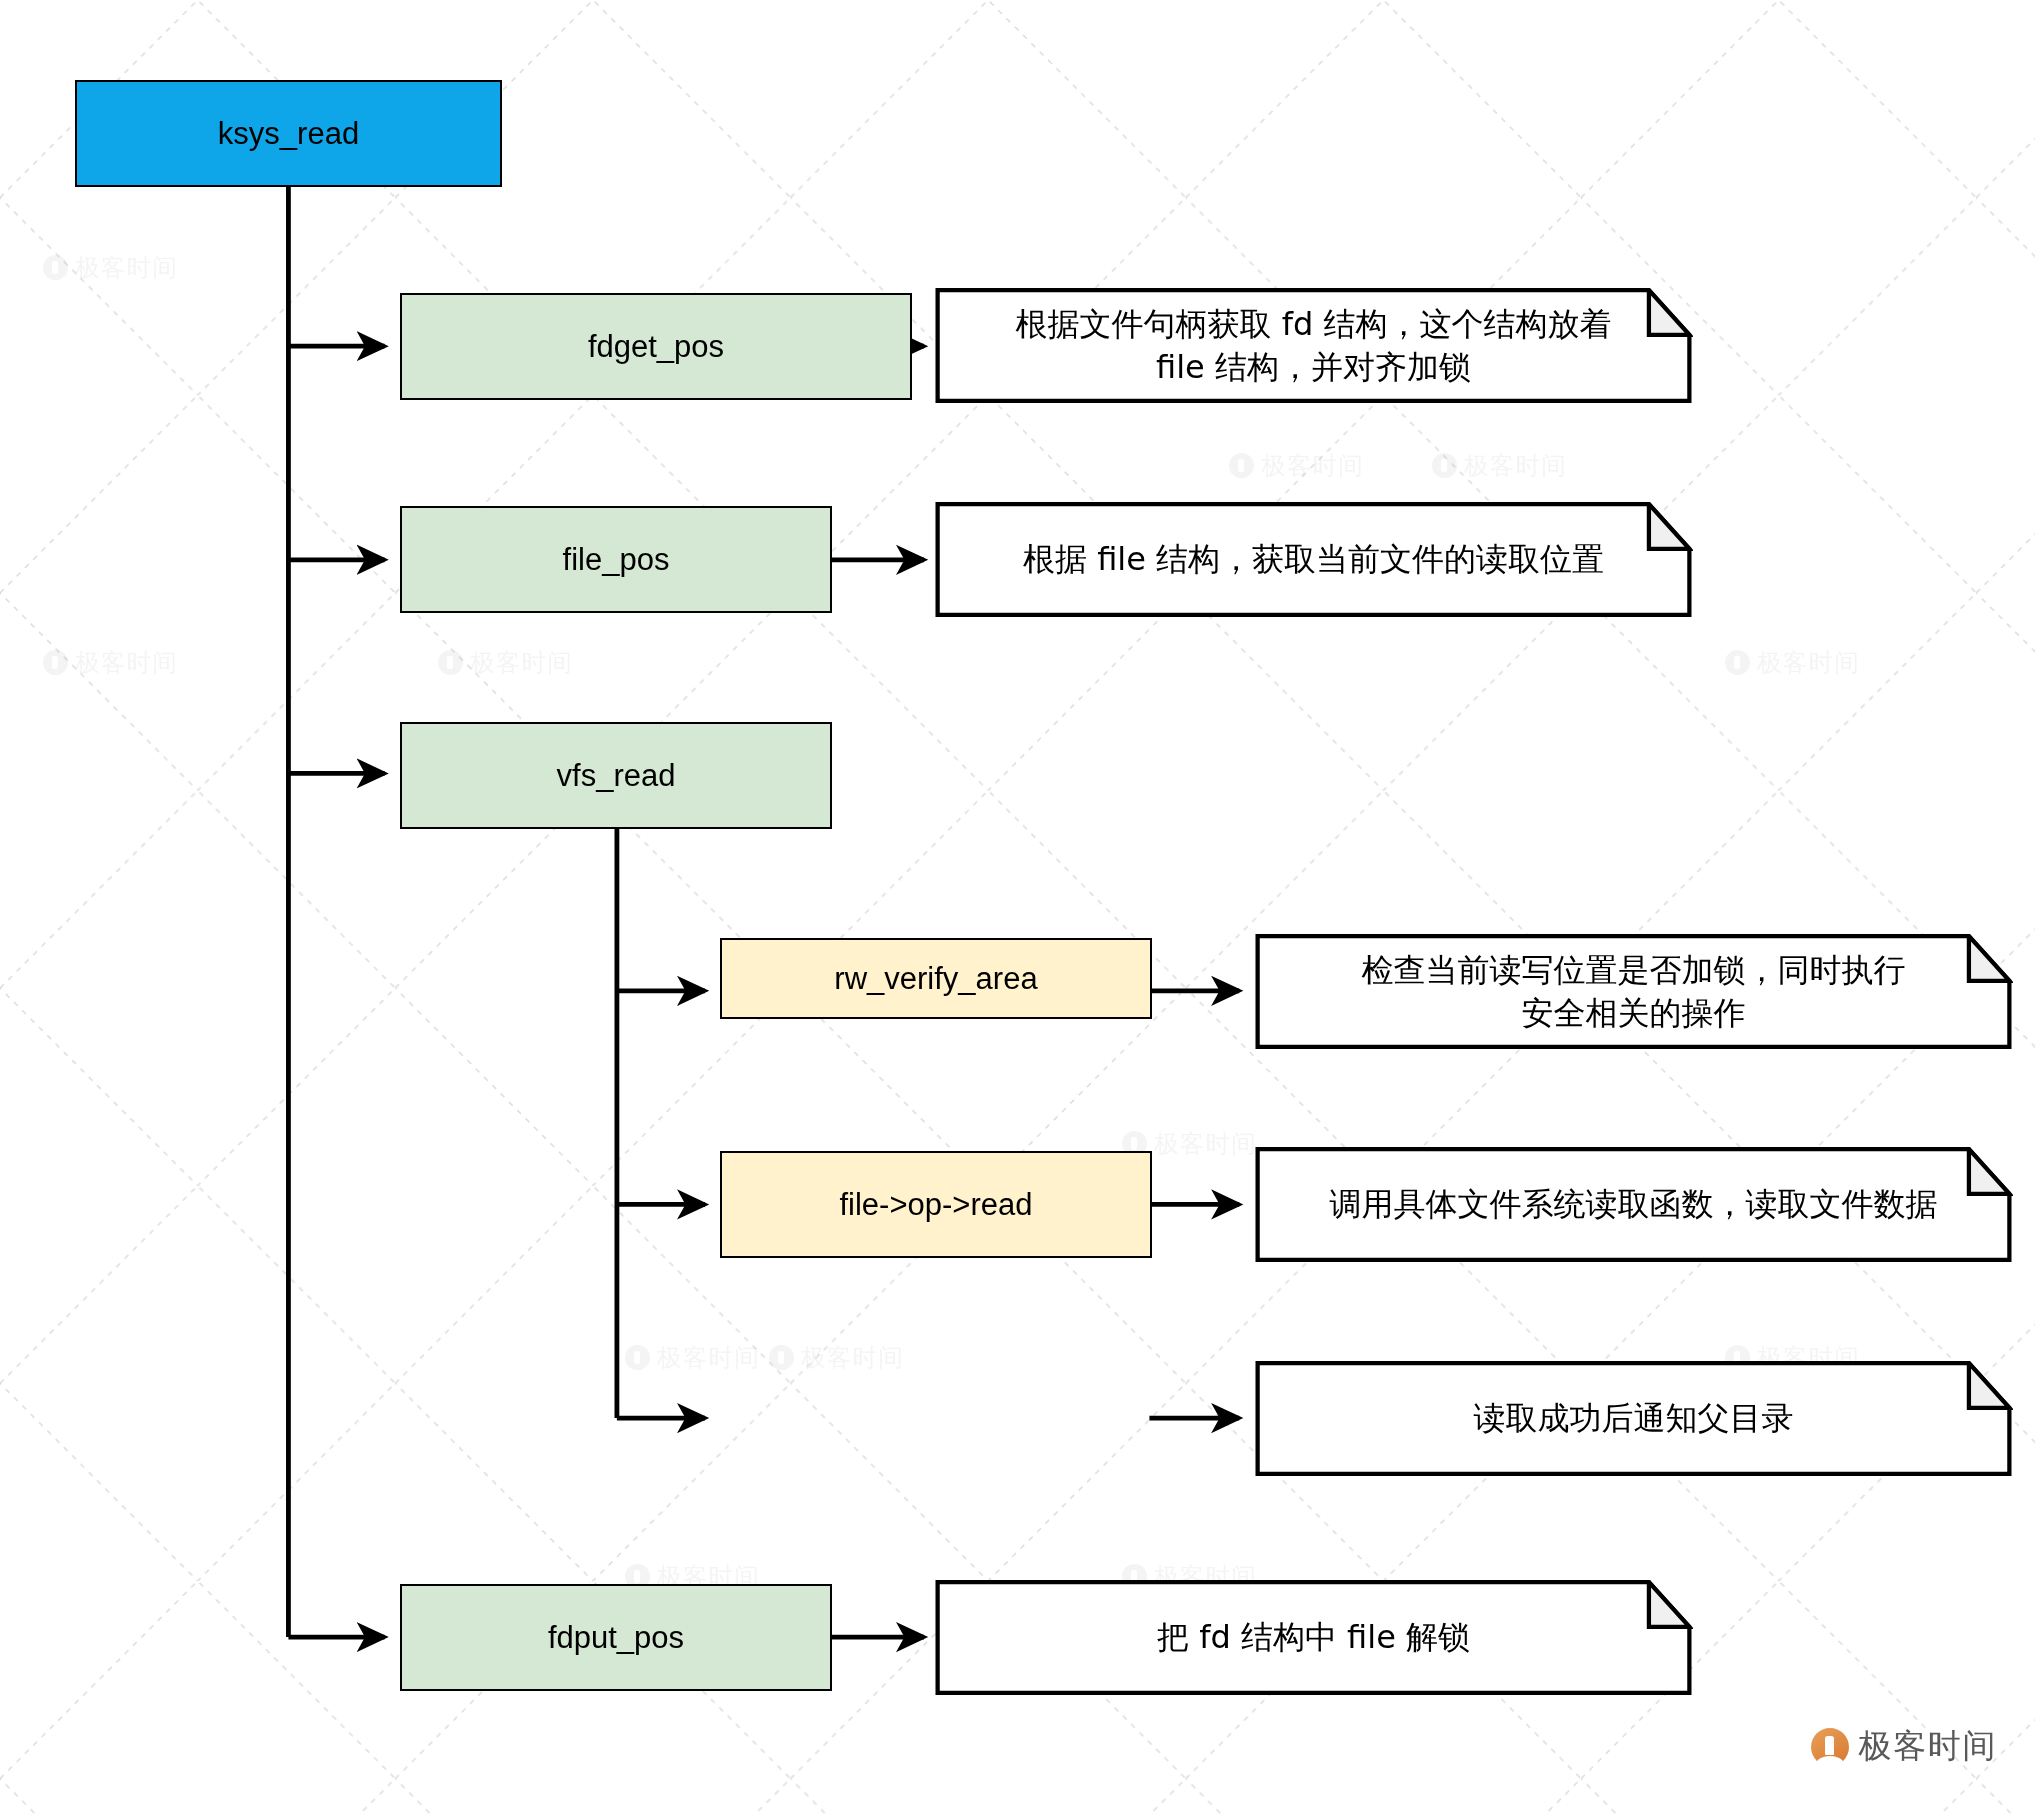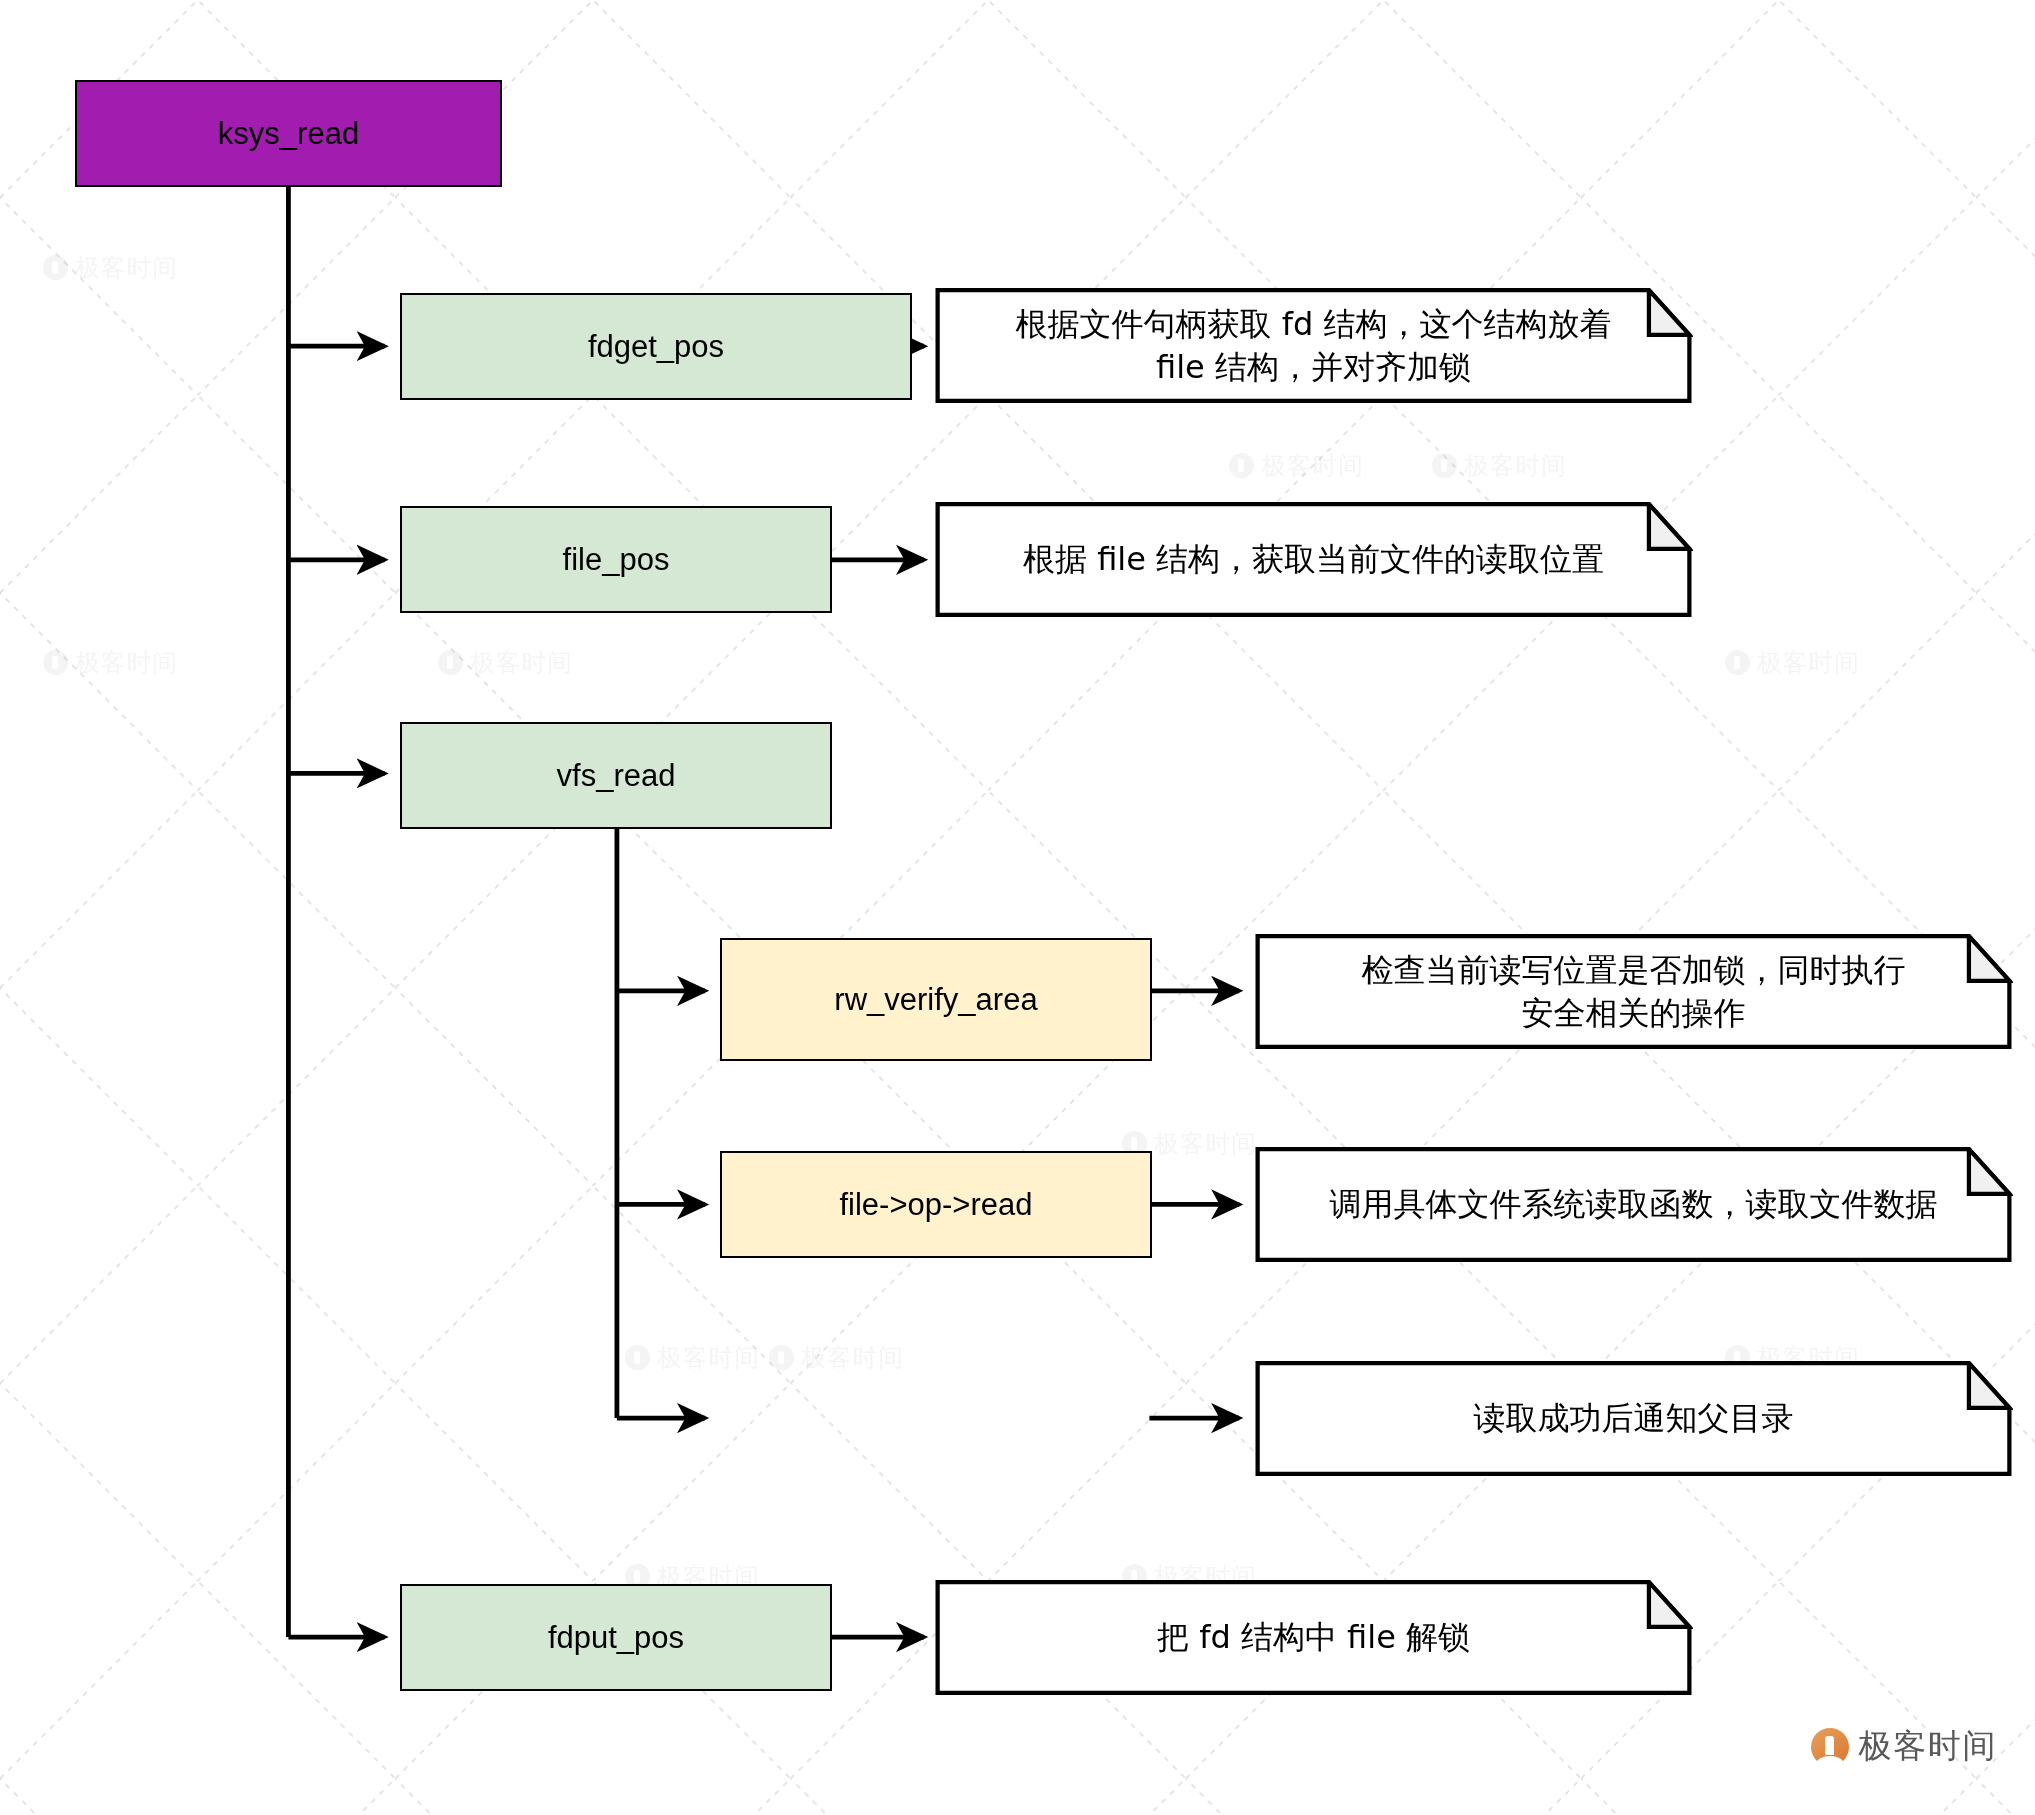--- a/index.html
+++ b/index.html
@@ -74,21 +74,21 @@
     justify-content: center;
     text-align: center;
     z-index: 2;
   }
   .node-label {
     font-size: 31px;
     color: #000000;
     line-height: 1.2;
     font-family: "Liberation Sans", "DejaVu Sans", sans-serif;
   }
-  .node.blue   { background: #a21caf; }
+  .node.blue   { background: #0ea5e9; }
   .node.green  { background: #d5e8d4; }
   .node.orange { background: #fff2cc; }
 
   
   .note {
     position: absolute;
     z-index: 2;
   }
   .note svg { display: block; }
   .note-text {
@@ -255,21 +255,21 @@
   </div>
 
   <div class="node green" style="left:400px; top:506px; width:432px; height:107px;justify-content:center;">
     <span class="node-label">file_pos</span>
   </div>
 
   <div class="node green" style="left:400px; top:722px; width:432px; height:107px;">
     <span class="node-label">vfs_read</span>
   </div>
 
-  <div class="node orange" style="left:720px; top:938px; width:432px; height:123px;">
+  <div class="node orange" style="left:720px; top:938px; width:432px; height:81px;">
     <span class="node-label">rw_verify_area</span>
   </div>
 
   <div class="node orange" style="left:720px; top:1151px; width:432px; height:107px;">
     <span class="node-label">file-&gt;op-&gt;read</span>
   </div>
 
 
   <div class="node green" style="left:400px; top:1584px; width:432px; height:107px;">
     <span class="node-label">fdput_pos</span>

